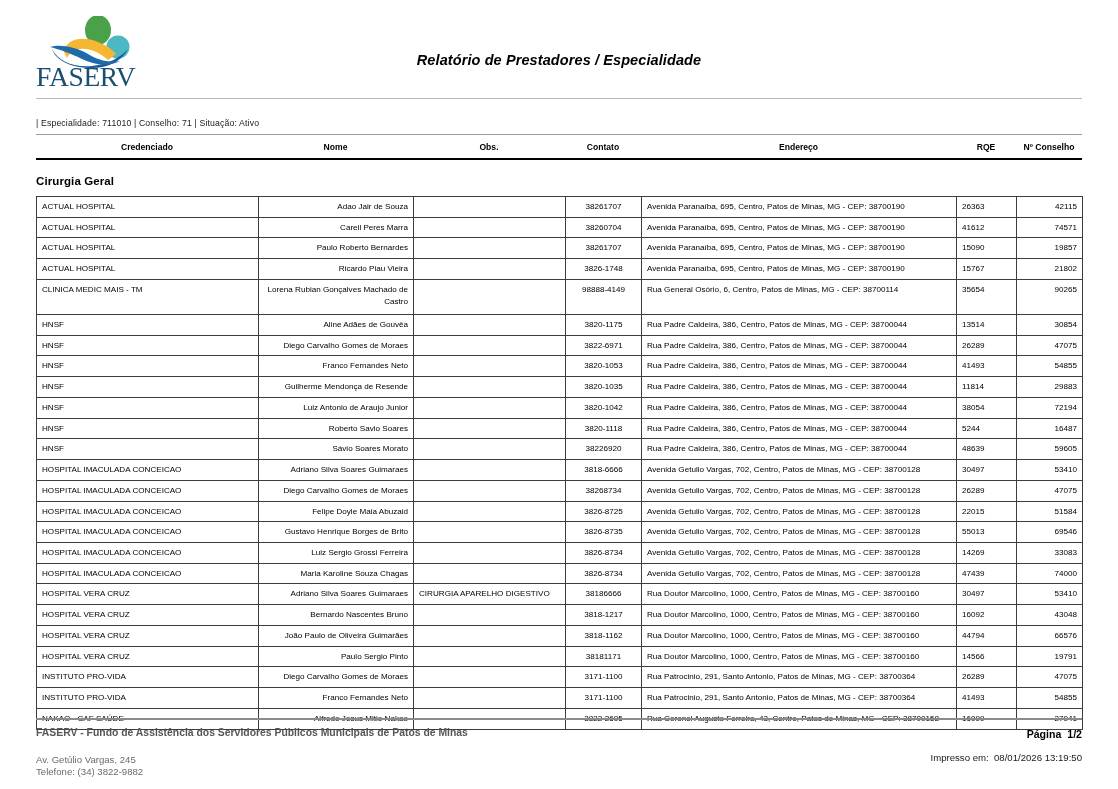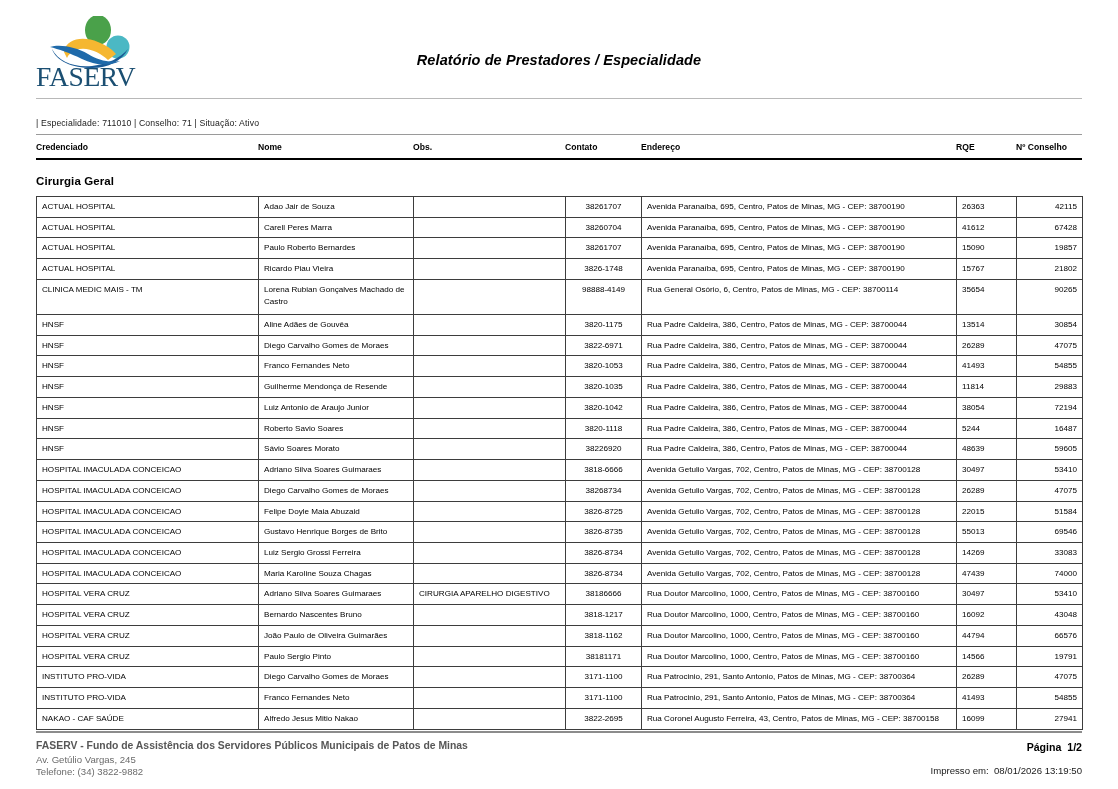--- a/index.html
+++ b/index.html
@@ -71,21 +71,21 @@
   .colhead {
     margin: 6px 36px 0 36px;
     border-top: 1px solid #9a9a9a;
     border-bottom: 2px solid #000000;
     height: 23px;
     display: flex;
     align-items: center;
     font-size: 8.6px;
     font-weight: bold;
   }
-  .colhead .c { box-sizing: border-box; }
+  .colhead .c { text-align: center; box-sizing: border-box; }
 
   
   .c-credenciado { width: 222px; }
   .c-nome        { width: 155px; }
   .c-obs         { width: 152px; }
   .c-contato     { width: 76px;  }
   .c-endereco    { width: 315px; }
   .c-rqe         { width: 60px;  }
   .c-conselho    { width: 66px;  }
 
@@ -109,21 +109,21 @@
     border: 1px solid #3d3d3d;
     padding: 4px 5px 4px 5px;
     height: 10px;
     vertical-align: top;
     line-height: 1.45;
     white-space: nowrap;
     overflow: hidden;
   }
   .data-table td.wrap { white-space: normal; }
   .data-table .td-credenciado { width: 222px; text-align: left; }
-  .data-table .td-nome        { width: 155px; text-align: left; }
+  .data-table .td-nome        { width: 155px; text-align: right; }
   .data-table .td-obs         { width: 152px; text-align: left; }
   .data-table .td-contato     { width: 76px;  text-align: center; }
   .data-table .td-endereco    { width: 315px; text-align: left; }
   .data-table .td-rqe         { width: 60px;  text-align: left; }
   .data-table .td-conselho    { width: 66px;  text-align: right; }
 
   .row-tall td { height: 26px; }
 
   
   .footer {
@@ -141,21 +141,21 @@
   }
   .footer-left {
     font-size: 9.6px;
     color: #6b6b6b;
     line-height: 1.32;
   }
   .footer-left .org-line {
     font-weight: bold;
     font-size: 10.4px;
     color: #575757;
-    margin-bottom: 1px;
+    margin-bottom: 14px;
   }
   .footer-right {
     text-align: right;
     padding-top: 2px;
   }
   .page-number {
     font-size: 10.6px;
     font-weight: bold;
     color: #000;
     margin-bottom: 12px;
@@ -230,21 +230,21 @@
           <td class="td-rqe">26363</td>
           <td class="td-conselho">42115</td>
         </tr>
         <tr>
           <td class="td-credenciado">ACTUAL HOSPITAL</td>
           <td class="td-nome">Carell Peres Marra</td>
           <td class="td-obs"></td>
           <td class="td-contato">38260704</td>
           <td class="td-endereco">Avenida Paranaíba, 695, Centro, Patos de Minas, MG - CEP: 38700190</td>
           <td class="td-rqe">41612</td>
-          <td class="td-conselho">67428</td>
+          <td class="td-conselho">74571</td>
         </tr>
         <tr>
           <td class="td-credenciado">ACTUAL HOSPITAL</td>
           <td class="td-nome">Paulo Roberto Bernardes</td>
           <td class="td-obs"></td>
           <td class="td-contato">38261707</td>
           <td class="td-endereco">Avenida Paranaíba, 695, Centro, Patos de Minas, MG - CEP: 38700190</td>
           <td class="td-rqe">15090</td>
           <td class="td-conselho">19857</td>
         </tr>

